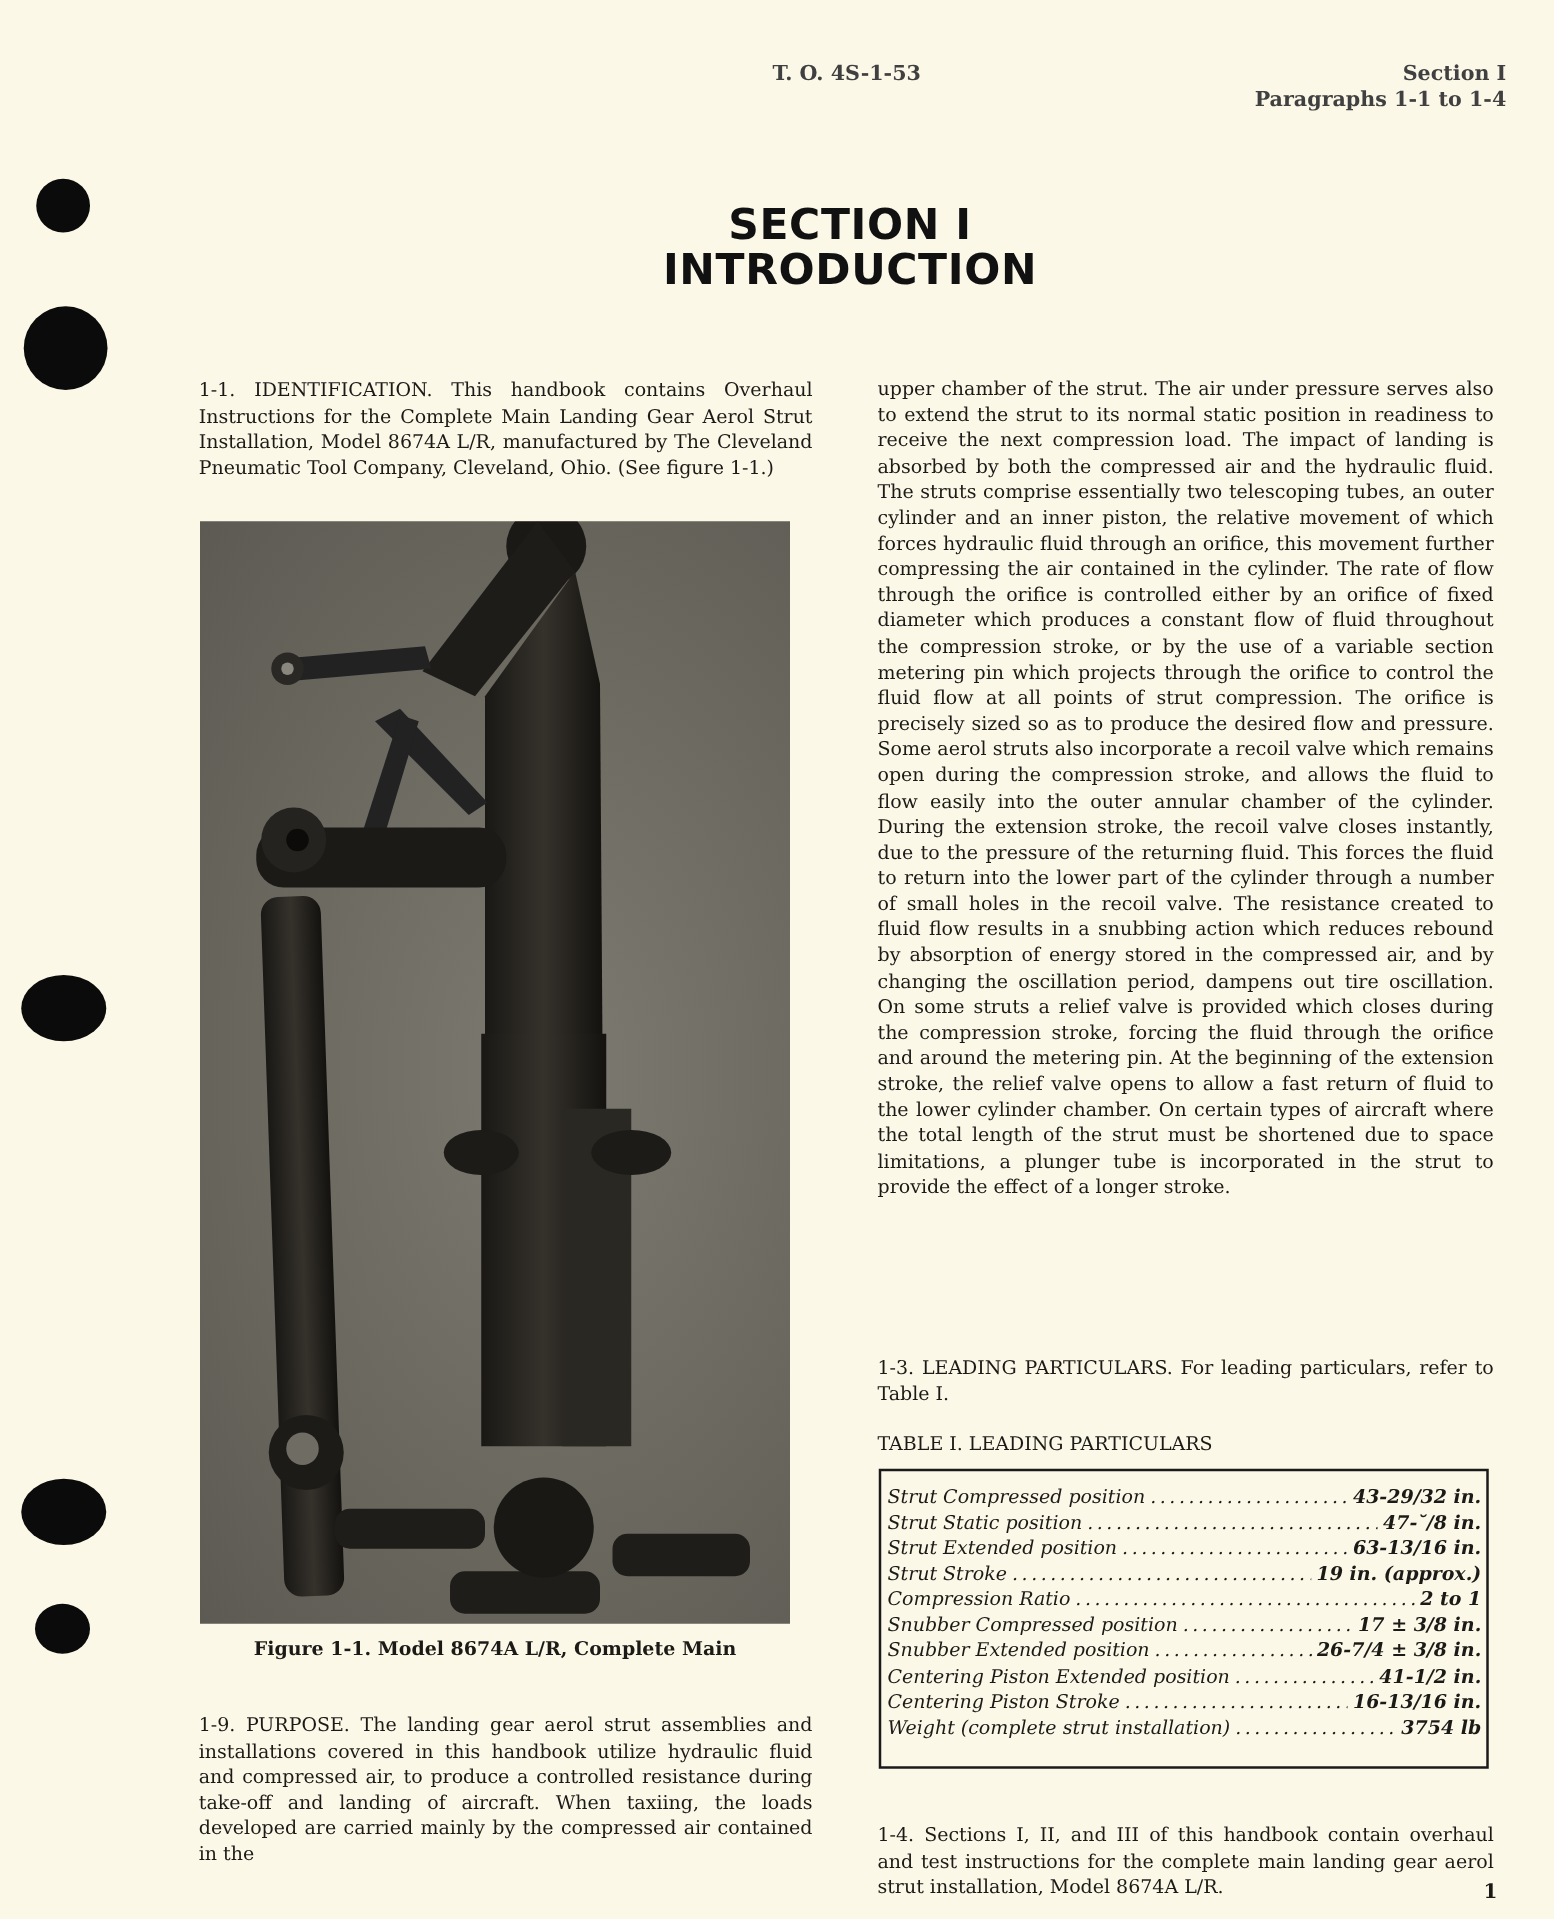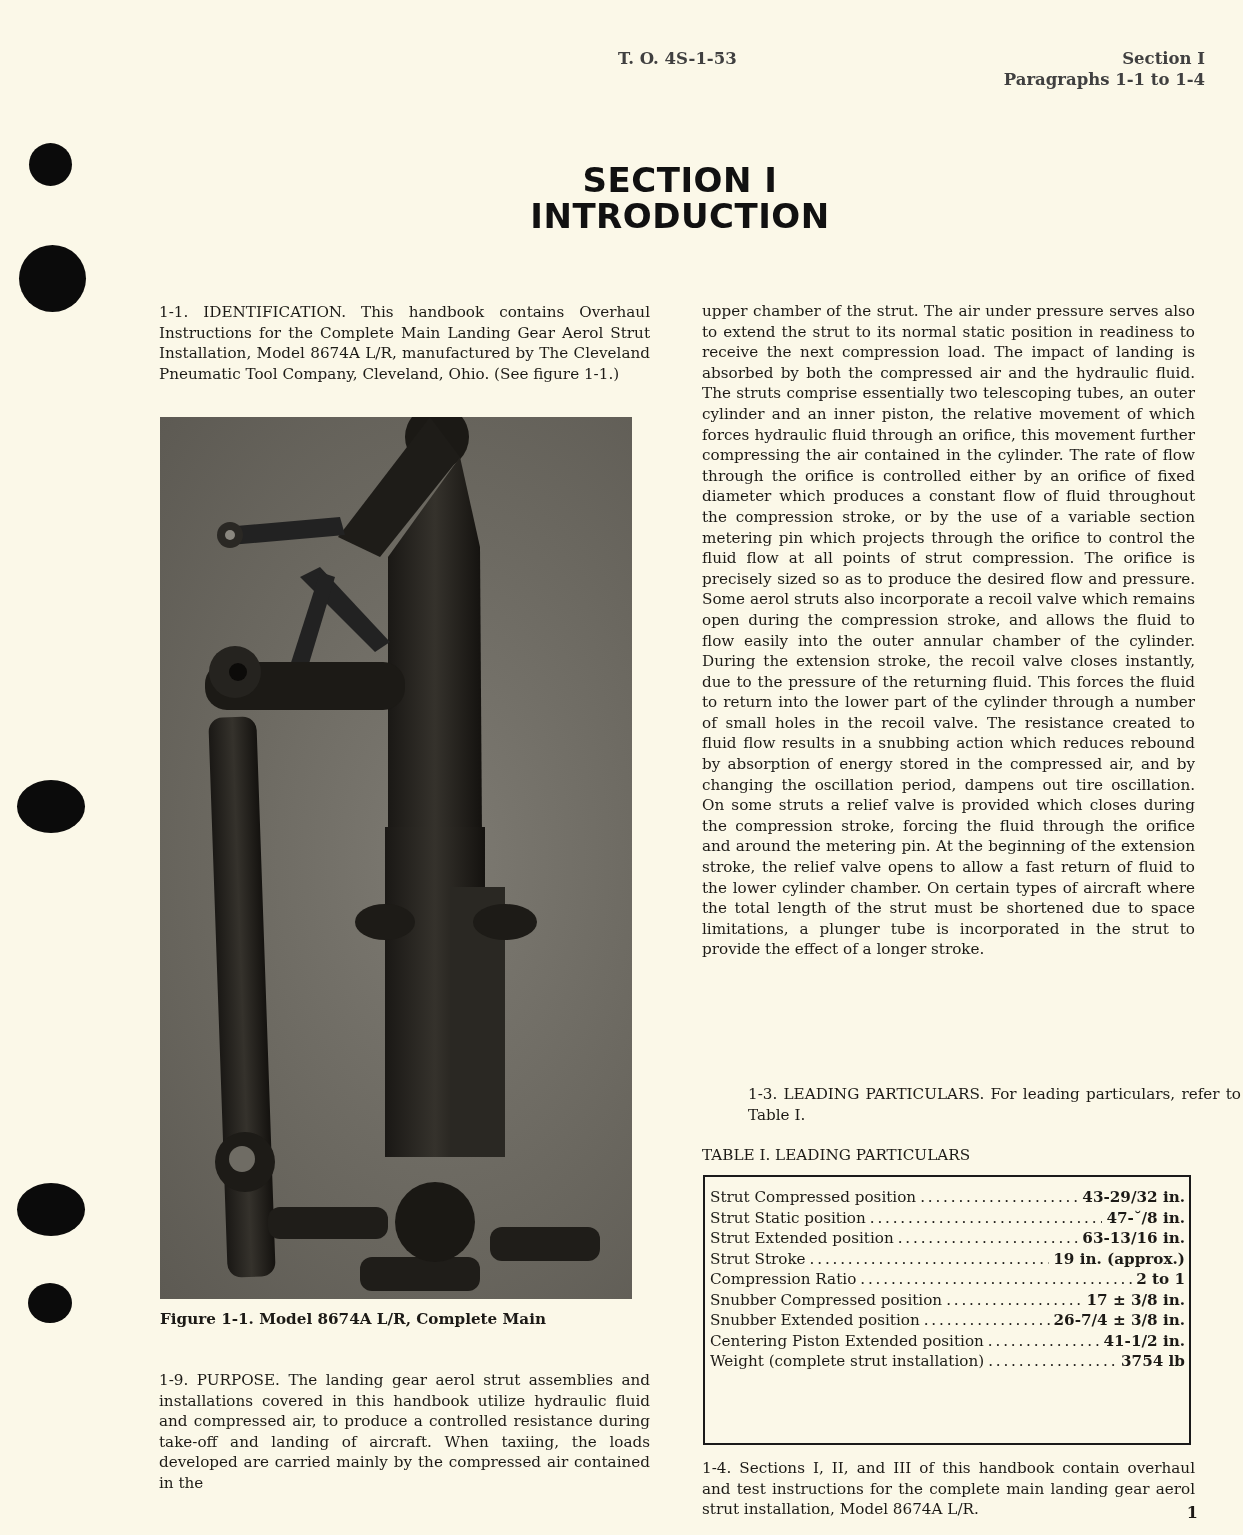--- a/index.html
+++ b/index.html
@@ -16,26 +16,26 @@
   .title { position: absolute; left: 0; width: 1360px; top: 162px; text-align: center;
     font-family: "DejaVu Sans", "Liberation Sans", sans-serif; font-weight: bold;
     font-size: 34px; line-height: 36px; letter-spacing: 0.5px; color: #111; }
   .col { position: absolute; font-size: 15.2px; line-height: 20.6px; text-align: justify; }
   .col-left { left: 159px; width: 491px; }
   .col-right { left: 702px; width: 493px; }
   .col p { margin: 0; }
   .photo { position: absolute; left: 160px; top: 417px; width: 472px; height: 882px;
     background: radial-gradient(ellipse at 60% 50%, #7d7a72 0%, #6a675f 60%, #5d5a53 100%);
     overflow: hidden; }
-  .caption { position: absolute; left: 160px; width: 472px; top: 1309px; 
+  .caption { position: absolute; left: 160px; width: 472px; top: 1309px; text-align: center;
     font-size: 15.2px; line-height: 20.6px; font-weight: bold; }
   .table-title { position: absolute; left: 702px; width: 490px; top: 1146px; text-align: left;
     font-size: 15.2px; }
-  .tbl { position: absolute; left: 703px; top: 1175px; width: 488px; height: 270px;
-    border: 2.5px solid #1a1a1a; box-sizing: border-box; padding: 10px 4px 0 5px; }
+  .tbl { position: absolute; left: 703px; top: 1175px; width: 488px; height: 240px;
+    border: 2.5px solid #1a1a1a; box-sizing: border-box; padding: 10px 4px 0 5px; font-style: italic; }
   .trow { display: flex; font-size: 15.2px; line-height: 20.5px; white-space: nowrap; }
   .trow .lbl { flex: 0 0 auto; }
   .trow .dots { flex: 1 1 auto; overflow: hidden; margin: 0 4px; }
   .trow .dots::before { content: ". . . . . . . . . . . . . . . . . . . . . . . . . . . . . . . . . . . . . . . . . . . . . . . . . ."; letter-spacing: -1px; }
   .trow .val { flex: 0 0 auto; font-weight: bold; text-align: right; }
   .pageno { position: absolute; right: 45px; top: 1503px; font-size: 16px; font-weight: bold; }
 </style>
 </head>
 <body>
 
@@ -107,21 +107,21 @@
 </div>
 
 <div class="col col-left" style="top:1370px;">
   <p><span>1-9. PURPOSE.</span> <span>The landing gear aerol strut assemblies and installations covered in this handbook utilize hydraulic fluid and compressed air, to produce a controlled resistance during take-off and landing of aircraft. When taxiing, the loads developed are carried mainly by the compressed air contained in the</span></p>
 </div>
 
 <div class="col col-right" style="top:301px;">
   <p>upper chamber of the strut. The air under pressure serves also to extend the strut to its normal static position in readiness to receive the next compression load. The impact of landing is absorbed by both the compressed air and the hydraulic fluid. The struts comprise essentially two telescoping tubes, an outer cylinder and an inner piston, the relative movement of which forces hydraulic fluid through an orifice, this movement further compressing the air contained in the cylinder. The rate of flow through the orifice is controlled either by an orifice of fixed diameter which produces a constant flow of fluid throughout the compression stroke, or by the use of a variable section metering pin which projects through the orifice to control the fluid flow at all points of strut compression. The orifice is precisely sized so as to produce the desired flow and pressure. Some aerol struts also incorporate a recoil valve which remains open during the compression stroke, and allows the fluid to flow easily into the outer annular chamber of the cylinder. During the extension stroke, the recoil valve closes instantly, due to the pressure of the returning fluid. This forces the fluid to return into the lower part of the cylinder through a number of small holes in the recoil valve. The resistance created to fluid flow results in a snubbing action which reduces rebound by absorption of energy stored in the compressed air, and by changing the oscillation period, dampens out tire oscillation. On some struts a relief valve is provided which closes during the compression stroke, forcing the fluid through the orifice and around the metering pin. At the beginning of the extension stroke, the relief valve opens to allow a fast return of fluid to the lower cylinder chamber. On certain types of aircraft where the total length of the strut must be shortened due to space limitations, a plunger tube is incorporated in the strut to provide the effect of a longer stroke.</p>
 </div>
 
-<div class="col col-right" style="top:1084px;margin-left:46px;">
+<div class="col col-right" style="top:1084px;">
   <p><span>1-3. LEADING PARTICULARS.</span> <span>For leading particulars, refer to Table I.</span></p>
 </div>
 
 <div class="table-title">TABLE I. LEADING PARTICULARS</div>
 <div class="tbl">
   <div class="trow">
       <span class="lbl">Strut Compressed position</span>
       <span class="dots"></span>
       <span class="val">43-29/32 in.</span>
     </div>
@@ -154,20 +154,25 @@
       <span class="lbl">Snubber Extended position</span>
       <span class="dots"></span>
       <span class="val">26-7/4 ± 3/8 in.</span>
     </div>
   <div class="trow">
       <span class="lbl">Centering Piston Extended position</span>
       <span class="dots"></span>
       <span class="val">41-1/2 in.</span>
     </div>
   <div class="trow">
+      <span class="lbl">Centering Piston Stroke</span>
+      <span class="dots"></span>
+      <span class="val">16-13/16 in.</span>
+    </div>
+  <div class="trow">
       <span class="lbl">Weight (complete strut installation)</span>
       <span class="dots"></span>
       <span class="val">3754 lb</span>
     </div>
 </div>
 
 <div class="col col-right" style="top:1434px;margin-top:24px;">
   <p><span>1-4.</span> <span>Sections I, II, and III of this handbook contain overhaul and test instructions for the complete main landing gear aerol strut installation, Model 8674A L/R.</span></p>
 </div>
 

